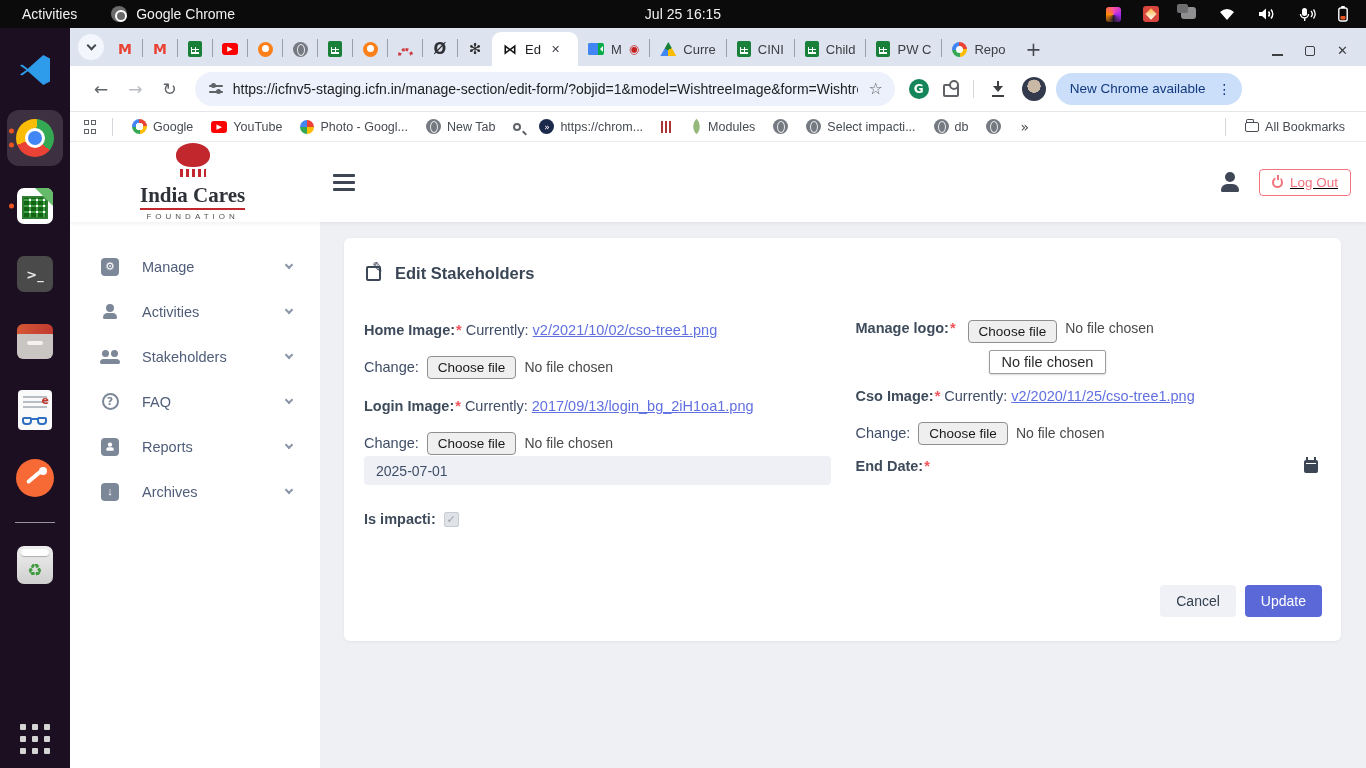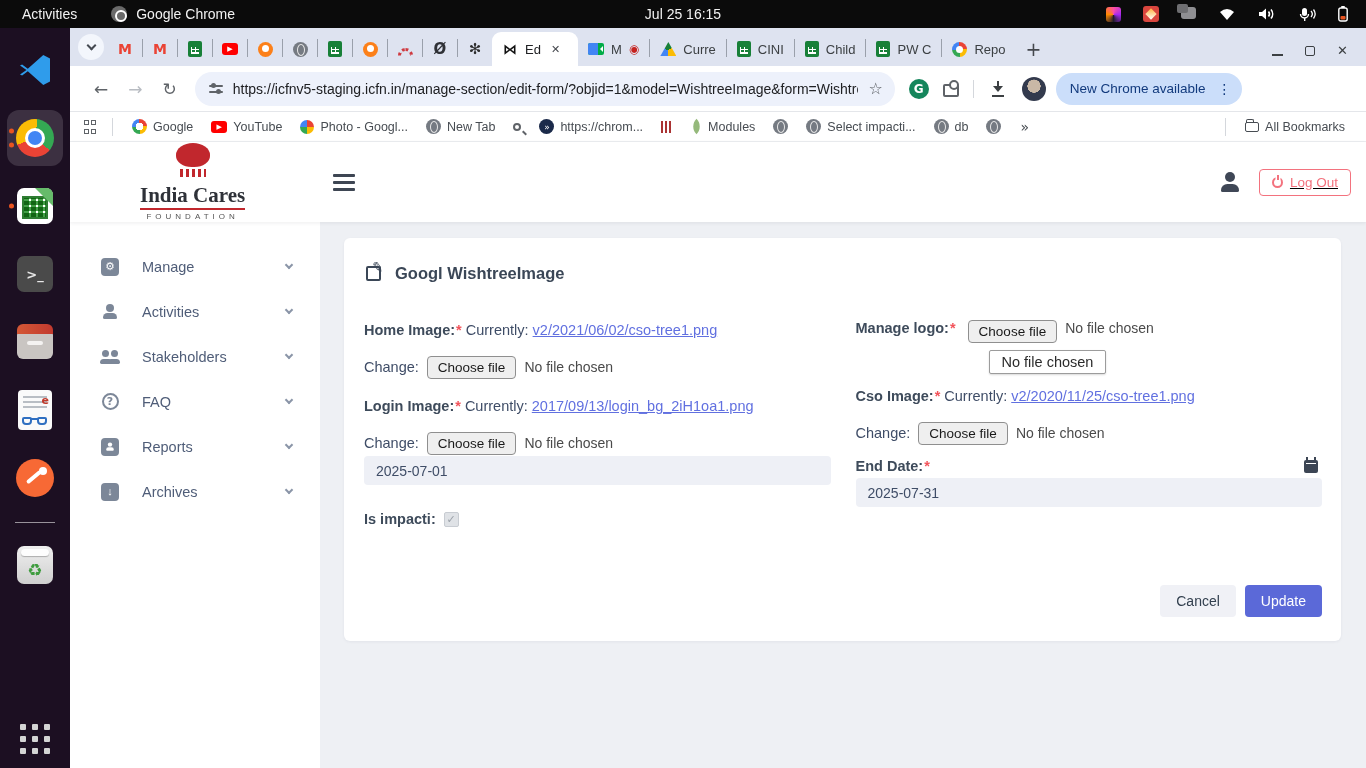--- a/index.html
+++ b/index.html
@@ -552,30 +552,30 @@
           <span class="chev"></span>
         </div>
       </aside>
 
       <main id="main">
         <div id="card">
           <div class="card-title">
             <span class="edit-ico">
                 <span class="pen glyph">✎</span>
               </span>
-            <span>Googl WishtreeImage</span>
+            <span>Edit Stakeholders</span>
           </div>
 
           <div class="form-grid">
 
             <div class="fcol">
               <div class="frow mb9">
                 <span class="flabel">Home Image:</span><span class="req">*</span>
                 <span>Currently:</span>&nbsp;
-                <a class="flink" href="#">v2/2021/06/02/cso-tree1.png</a>
+                <a class="flink" href="#">v2/2021/10/02/cso-tree1.png</a>
               </div>
               <div class="frow mb12">
                 <span>Change:</span>
                 <span class="file-btn">Choose file</span>
                 <span class="no-file">No file chosen</span>
               </div>
               <div class="frow mb9">
                 <span class="flabel">Login Image:</span><span class="req">*</span>
                 <span>Currently:</span>&nbsp;
                 <a class="flink" href="#">2017/09/13/login_bg_2iH1oa1.png</a>
@@ -607,21 +607,20 @@
               </div>
               <div class="frow">
                 <span>Change:</span>
                 <span class="file-btn">Choose file</span>
                 <span class="no-file">No file chosen</span>
               </div>
               <div class="date-label-row">
                 <span><span class="flabel">End Date:</span><span class="req">*</span></span>
                 <span class="cal-ico"></span>
               </div>
-              <input class="date-input" readonly="" value="2025-07-31" style="">
             </div>
           </div>
 
           <div class="card-actions">
             <button class="btn btn-cancel">Cancel</button>
             <button class="btn btn-update">Update</button>
           </div>
         </div>
       </main>
     </div>

